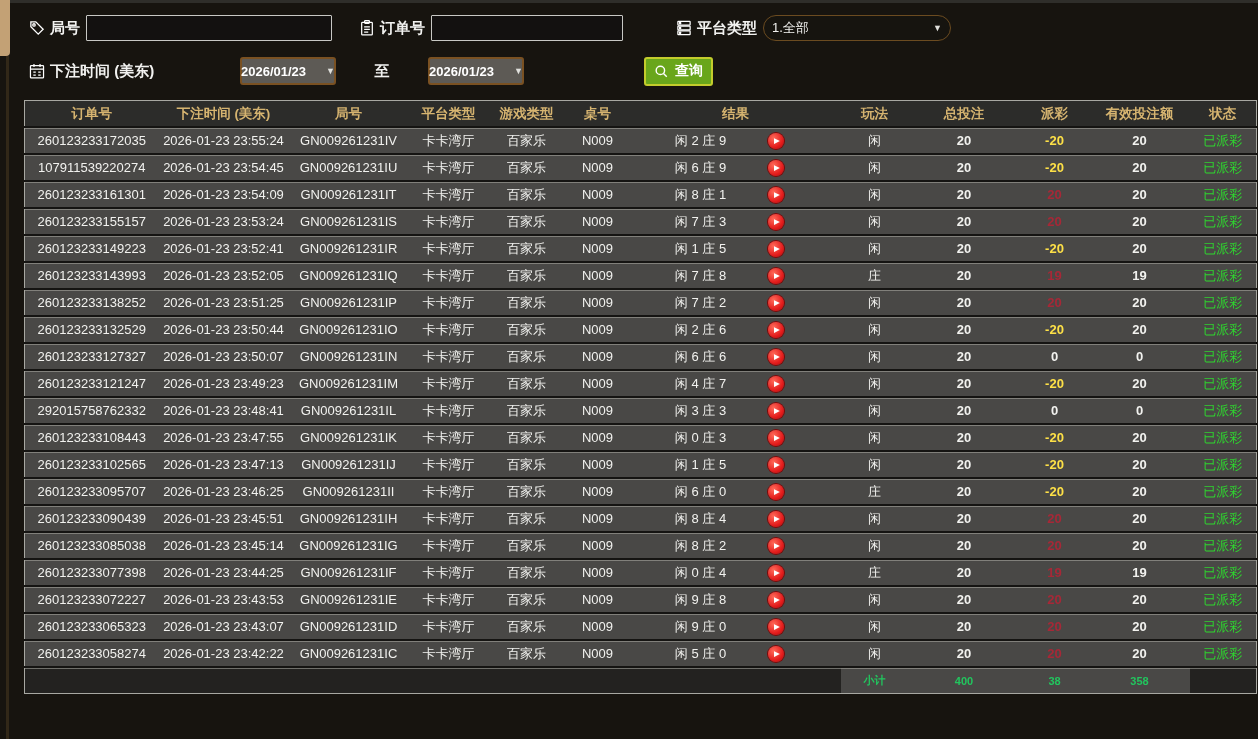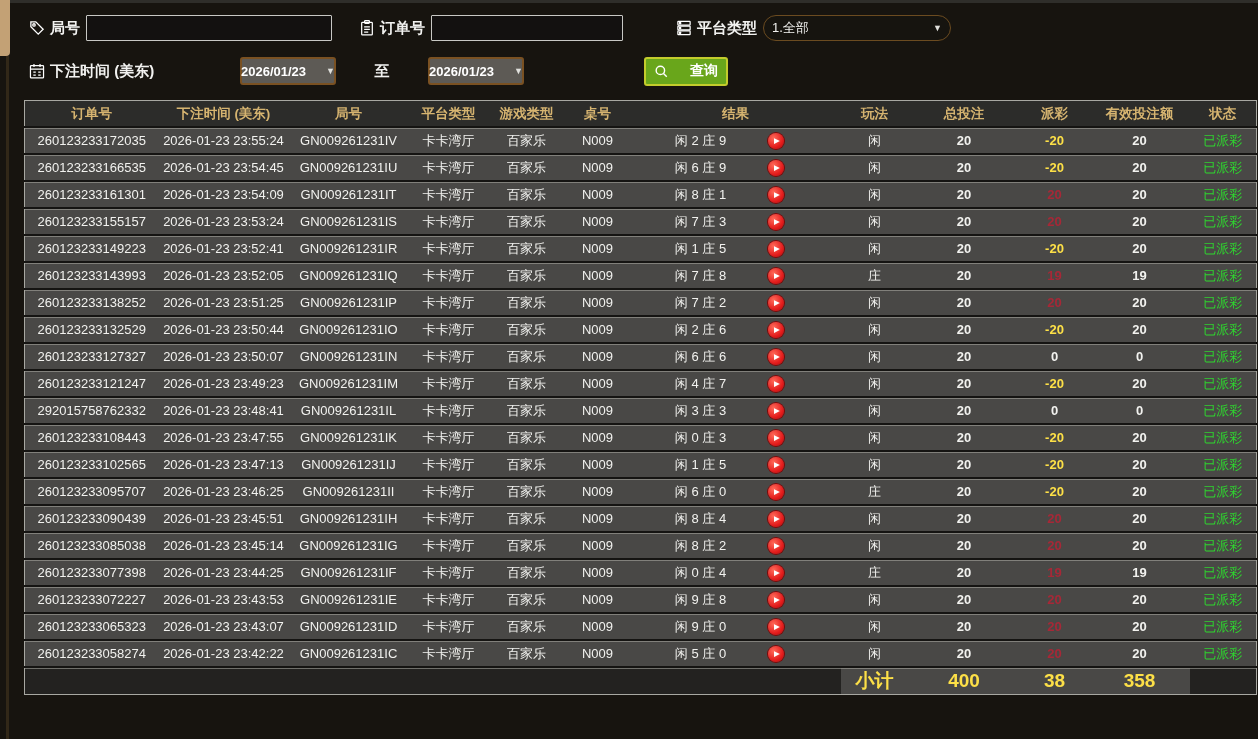--- a/index.html
+++ b/index.html
@@ -39,21 +39,21 @@
   .date-btn{
     width:92px;height:24px;background:#5d5a55;border:2px solid #7a5122;border-radius:3px;
     color:#ffffff;font-weight:bold;font-size:13px;
     display:flex;align-items:center;justify-content:center;gap:20px;cursor:pointer;
   }
   .to-label{width:92px;text-align:center;font-weight:bold;font-size:15px;}
   .spacer-q{width:120px;}
   .query-btn{
     height:25px;padding:0 8px;background:#69a61b;border:2px solid #c3cc2c;border-radius:3px;
     color:#ffffff;font-weight:bold;font-size:14px;
-    display:flex;align-items:center;gap:21px;cursor:pointer;
+    display:flex;align-items:center;gap:6px;cursor:pointer;
   }
 
   
   .grid-wrap{margin:6px 2px 0 24px;}
   table.grid{
     width:1232px;table-layout:fixed;border-collapse:collapse;
     border:1px solid #a8a8a2;font-size:13px;color:#f2f2ef;
   }
   .grid th,.grid td{
     height:25px;padding:0 2px;text-align:center;overflow:hidden;white-space:nowrap;
@@ -71,21 +71,21 @@
   .status-paid{color:#2fd32f;}
   .result-flex{display:flex;align-items:center;width:100%;}
   .result-text{flex:0 0 66%;text-align:center;}
   .play{
     width:16px;height:16px;border-radius:50%;
     background:radial-gradient(circle at 35% 32%,#ff6a5a,#e31b1b 62%,#a80b0b);
     display:inline-flex;align-items:center;justify-content:center;cursor:pointer;
     box-shadow:0 0 0 1px #7e0808;
   }
   .play .tri{color:#ffffff;font-size:7.5px;line-height:1;margin-left:1px;}
-  .sum td{background:#232220;color:#fde047;font-weight:bold;font-size:19px;}
+  .sum td{background:#232220;color:#22c55e;font-weight:bold;font-size:11px;}
   .sum td.empty{background:#232220;}
 </style>
 </head>
 <body>
 
 <div class="top-edge"></div>
 <div class="tan-strip"></div>
 <div class="brown-line"></div>
 
 <div class="filters">
@@ -207,21 +207,21 @@
       </div>
     </td>
     <td>闲</td>
     <td class="num">20</td>
     <td class="pay-neg">-20</td>
     <td class="num">20</td>
     <td class="status-paid">已派彩</td>
   </tr>
 
   <tr>
-    <td>260123233166535</td>
+    <td>107911539220274</td>
     <td>2026-01-23 23:54:45</td>
     <td>GN009261231IU</td>
     <td>卡卡湾厅</td>
     <td>百家乐</td>
     <td>N009</td>
     <td>
       <div class="result-flex">
         <span class="result-text">闲 6 庄 9</span>
         <span class="play">
                 <span class="tri">▶</span>

